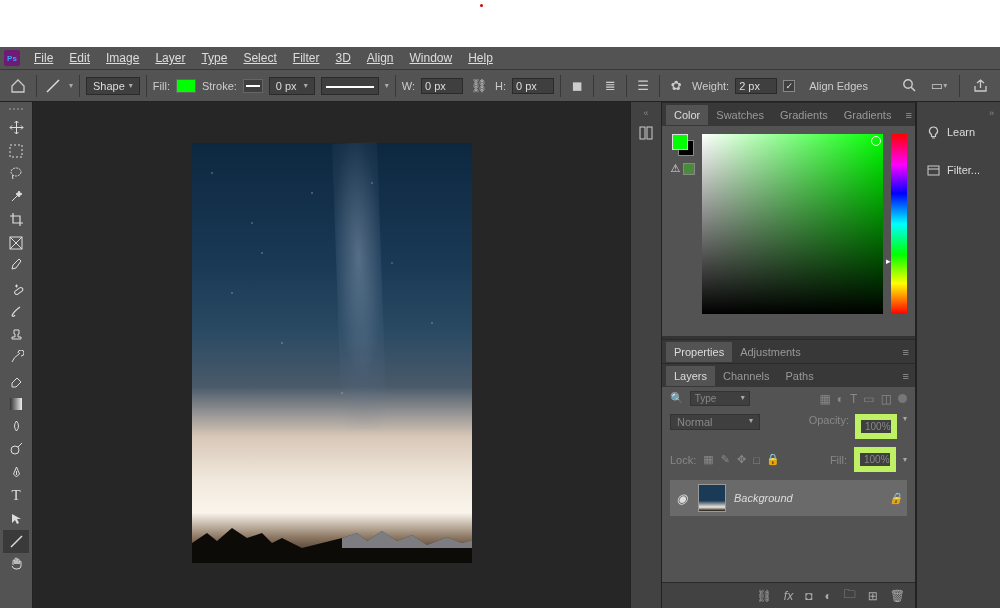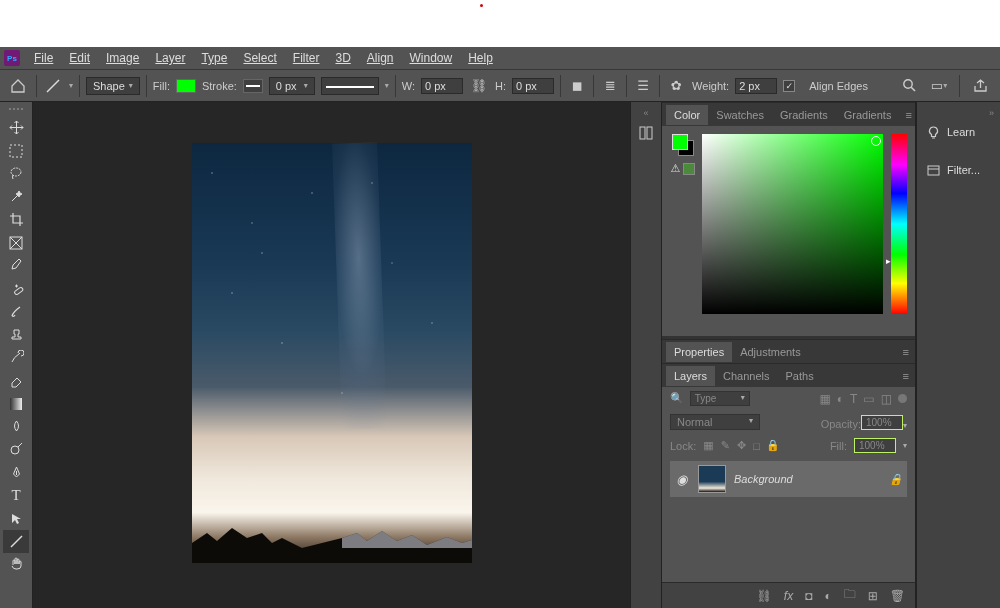--- a/index.html
+++ b/index.html
@@ -56,23 +56,23 @@
 .sat-val { flex:1; height:180px; background:linear-gradient(to top,#000,transparent),linear-gradient(to right,#fff,#00ff00); position:relative;}
 .sv-cursor{position:absolute;right:2px;top:2px;width:10px;height:10px;border:1px solid #fff;border-radius:50%;}
 .hue { width:16px; height:180px; background:linear-gradient(to bottom,#f00,#f0f 17%,#00f 33%,#0ff 50%,#0f0 67%,#ff0 83%,#f00); position:relative; margin-left:2px;}
 .hue-cursor{position:absolute;left:-5px;top:68%;font-size:9px;color:#fff;}
 .divider { height:3px; background:#333;}
 .panel-body{ background:#535353; padding:4px 8px; font-size:11px; color:#aaa;}
 .layersbar{display:flex;align-items:center;gap:6px;padding:4px 8px;}
 .kindsel{background:#3f3f3f;border:1px solid #333;font-size:10px;color:#888;padding:1px 4px;width:60px;display:flex;justify-content:space-between;}
 .layerfilters{display:flex;gap:6px;margin-left:auto;color:#888;font-size:12px;align-items:center;}
 .filterdot{width:9px;height:9px;border-radius:50%;background:#777;}
-.blendrow{display:flex;align-items:flex-end;padding:4px 8px;font-size:11px;color:#888;}
+.blendrow{display:flex;align-items:flex-start;gap:6px;padding:4px 8px;font-size:11px;color:#888;}
 .blendsel{background:#3f3f3f;border:1px solid #333;padding:1px 6px;width:90px;display:flex;justify-content:space-between;}
-.pct{background:#3f3f3f;border:1px solid #bef264;padding:1px 4px;width:42px;font-size:10px;}
+.pct{background:#3f3f3f;border:6px solid #bef264;padding:1px 4px;width:42px;font-size:10px;}
 .lockrow{display:flex;align-items:center;gap:7px;padding:4px 8px;font-size:11px;color:#888;}
 .layer-item{display:flex;align-items:center;background:#6a6a6a;margin:4px 8px;padding:4px;gap:8px;color:#ddd;font-style:italic;font-size:11px;}
 .eye{font-size:13px;color:#ddd;width:16px;text-align:center;}
 .thumb{width:28px;height:28px;background:linear-gradient(to bottom,#1a3a56 60%,#f0e8dc 85%,#1a1410);border:1px solid #999;}
 .lockicn{margin-left:auto;font-size:11px;color:#ccc;}
 .layerfoot{margin-top:auto;height:26px;background:#424242;display:flex;align-items:center;justify-content:flex-end;gap:12px;padding:0 10px;color:#aaa;font-size:12px;border-top:1px solid #2a2a2a;}
 .rightdock{width:84px;background:#424242;display:flex;flex-direction:column;padding-top:6px;border-left:1px solid #222;}
 .rd-grip{height:10px;text-align:right;font-size:9px;color:#888;padding-right:6px;}
 .rd-item{display:flex;align-items:center;gap:6px;padding:6px 8px;font-size:11px;color:#ddd;cursor:pointer;}
 .rd-icn{width:16px;height:16px;display:flex;align-items:center;justify-content:center;color:#ccc;font-size:13px;}

